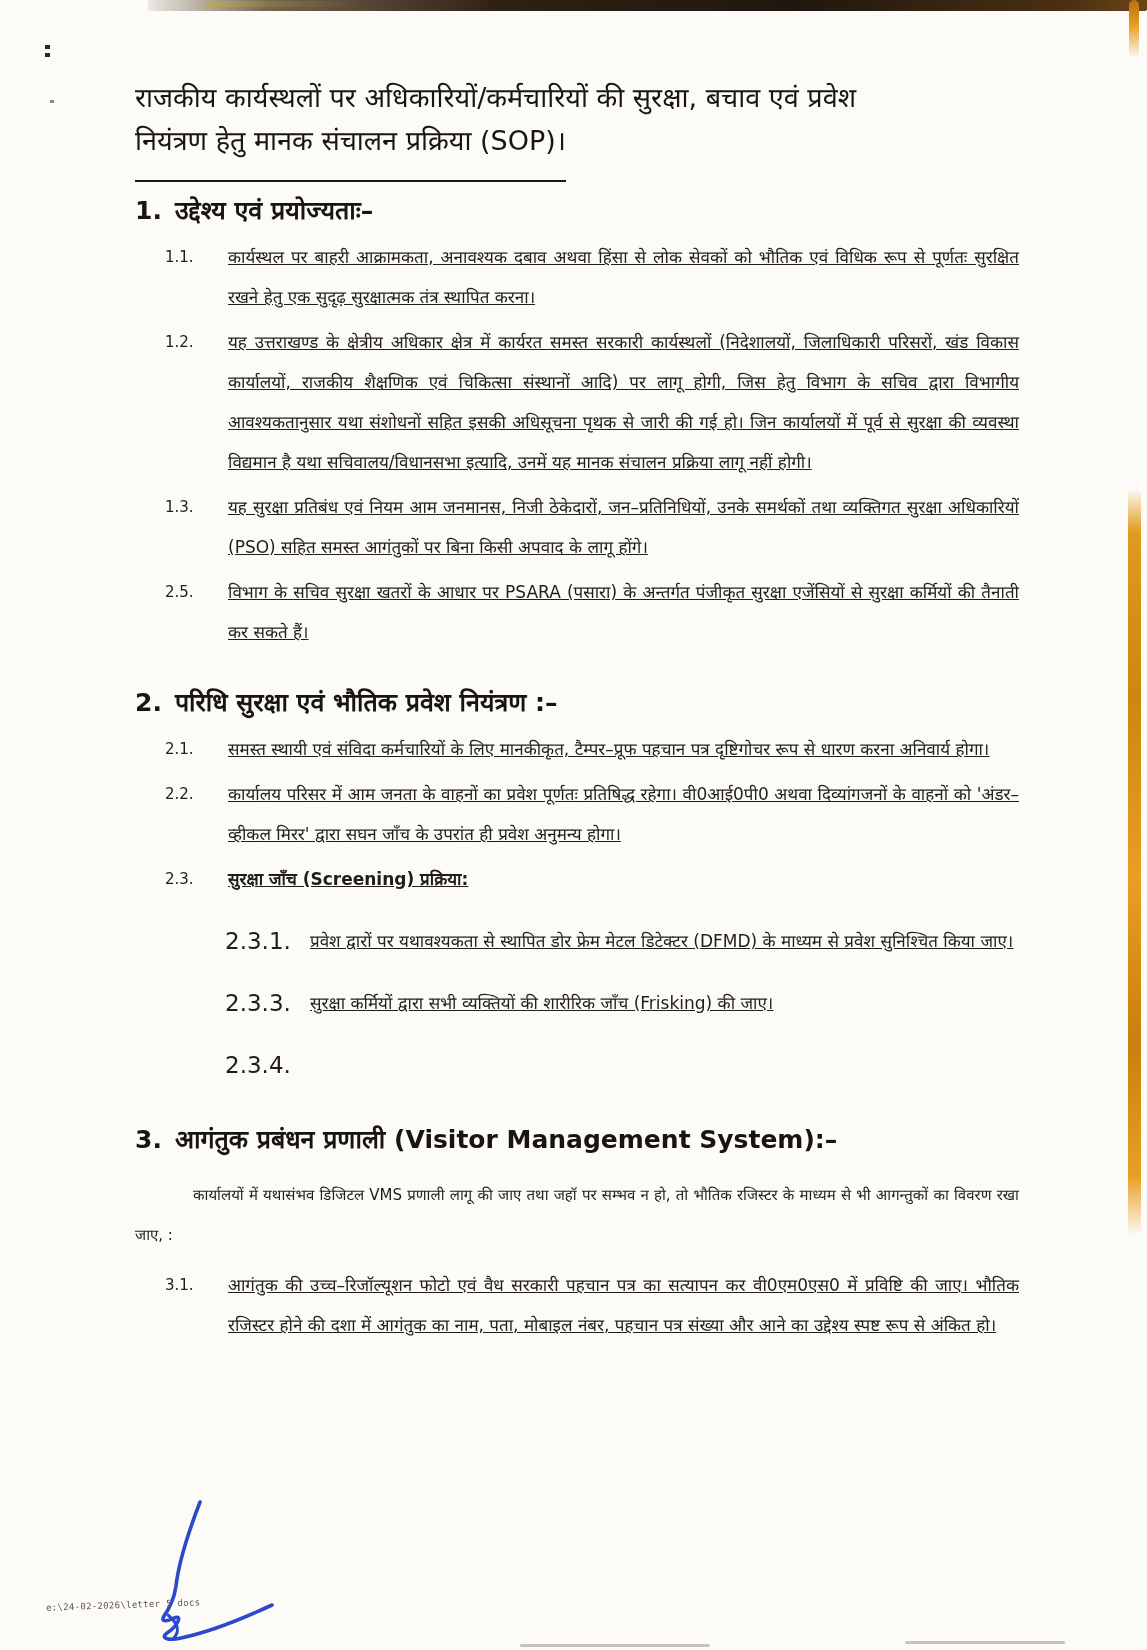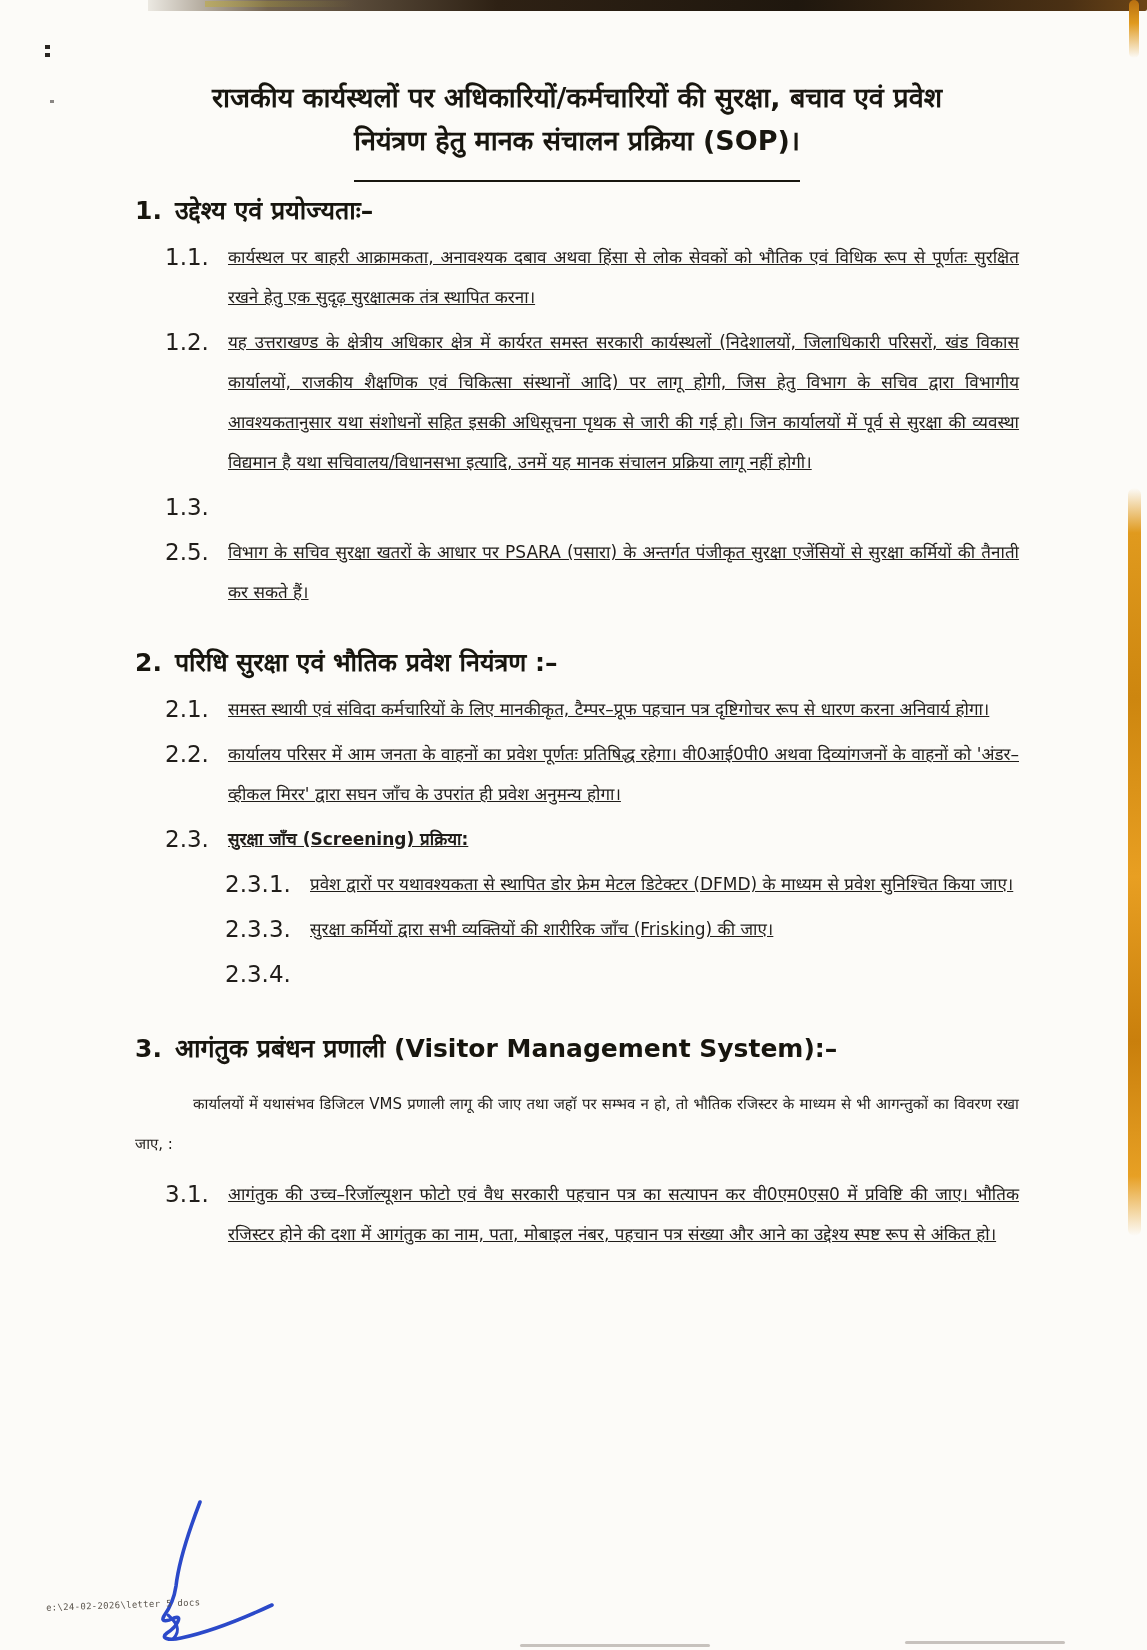--- a/index.html
+++ b/index.html
@@ -36,34 +36,34 @@
   .speck{position:absolute;background:#2a2622;}
   .speck.s1{left:45px;top:45px;width:5px;height:4px;}
   .speck.s2{left:45px;top:53px;width:5px;height:4px;}
   .speck.s3{left:50px;top:100px;width:4px;height:3px;opacity:.55;}
   .smudge{position:absolute;height:3px;background:#9a948c;opacity:.55;border-radius:2px;}
   .smudge.m1{left:520px;top:1644px;width:190px;}
   .smudge.m2{left:905px;top:1641px;width:160px;}
   
   .doc{position:absolute;left:135px;top:76px;width:884px;}
   .doc-title{
-    margin:0 0 2px 0;text-align:center;font-weight:bold;
+    margin:0 0 2px 0;font-weight:normal;
     font-size:27px;line-height:43px;color:#18160f;
   }
   .doc-title .t2{display:inline-block;border-bottom:2.5px solid #18160f;padding-bottom:18px;}
   .section{margin-top:8px;}
   .section.sec2{margin-top:30px;}
   .section.sec3{margin-top:34px;}
   .sec-head{display:flex;gap:13px;font-weight:bold;font-size:25px;line-height:42px;color:#17150e;}
   .sec-num{flex:0 0 auto;}
   .item{display:flex;padding-left:30px;margin-top:5px;}
-  .inum{flex:0 0 63px;font-size:23px;line-height:40px;}
+  .inum{flex:0 0 63px;font-size:15px;line-height:40px;}
   .itext{flex:1;margin:0;font-size:17px;line-height:40px;text-align:justify;text-decoration:underline;}
   .itext.bold{font-weight:bold;}
-  .subitem{display:flex;padding-left:90px;margin-top:5px;}
+  .subitem{display:flex;padding-left:90px;margin-top:22px;}
   .snum{flex:0 0 85px;font-size:23px;line-height:40px;}
   .intro{
     margin:14px 0 10px 0;font-size:15px;line-height:40px;
     text-align:justify;text-indent:58px;
   }
   
   .footer-note{
     position:absolute;left:46px;top:1600px;font-size:9px;color:#5c564e;
     transform:rotate(-2deg);letter-spacing:.3px;
     font-family:"DejaVu Sans Mono","Liberation Mono",monospace;
@@ -98,20 +98,21 @@
     <div class="item">
       <span class="inum">1.1.</span>
       <p class="itext">कार्यस्थल पर बाहरी आक्रामकता, अनावश्यक दबाव अथवा हिंसा से लोक सेवकों को भौतिक एवं विधिक रूप से पूर्णतः सुरक्षित रखने हेतु एक सुदृढ़ सुरक्षात्मक तंत्र स्थापित करना।</p>
     </div>
     <div class="item">
       <span class="inum">1.2.</span>
       <p class="itext">यह उत्तराखण्ड के क्षेत्रीय अधिकार क्षेत्र में कार्यरत समस्त सरकारी कार्यस्थलों (निदेशालयों, जिलाधिकारी परिसरों, खंड विकास कार्यालयों, राजकीय शैक्षणिक एवं चिकित्सा संस्थानों आदि) पर लागू होगी, जिस हेतु विभाग के सचिव द्वारा विभागीय आवश्यकतानुसार यथा संशोधनों सहित इसकी अधिसूचना पृथक से जारी की गई हो। जिन कार्यालयों में पूर्व से सुरक्षा की व्यवस्था विद्यमान है यथा सचिवालय/विधानसभा इत्यादि, उनमें यह मानक संचालन प्रक्रिया लागू नहीं होगी।</p>
     </div>
     <div class="item">
       <span class="inum">1.3.</span>
+      <p class="itext">यह सुरक्षा प्रतिबंध एवं नियम आम जनमानस, निजी ठेकेदारों, जन–प्रतिनिधियों, उनके समर्थकों तथा व्यक्तिगत सुरक्षा अधिकारियों (PSO) सहित समस्त आगंतुकों पर बिना किसी अपवाद के लागू होंगे।</p>
     </div>
     <div class="item">
       <span class="inum">2.5.</span>
       <p class="itext">विभाग के सचिव सुरक्षा खतरों के आधार पर PSARA (पसारा) के अन्तर्गत पंजीकृत सुरक्षा एजेंसियों से सुरक्षा कर्मियों की तैनाती कर सकते हैं।</p>
     </div>
   </div>
 
   <div class="section sec2">
     <div class="sec-head">
       <span class="sec-num">2.</span>

